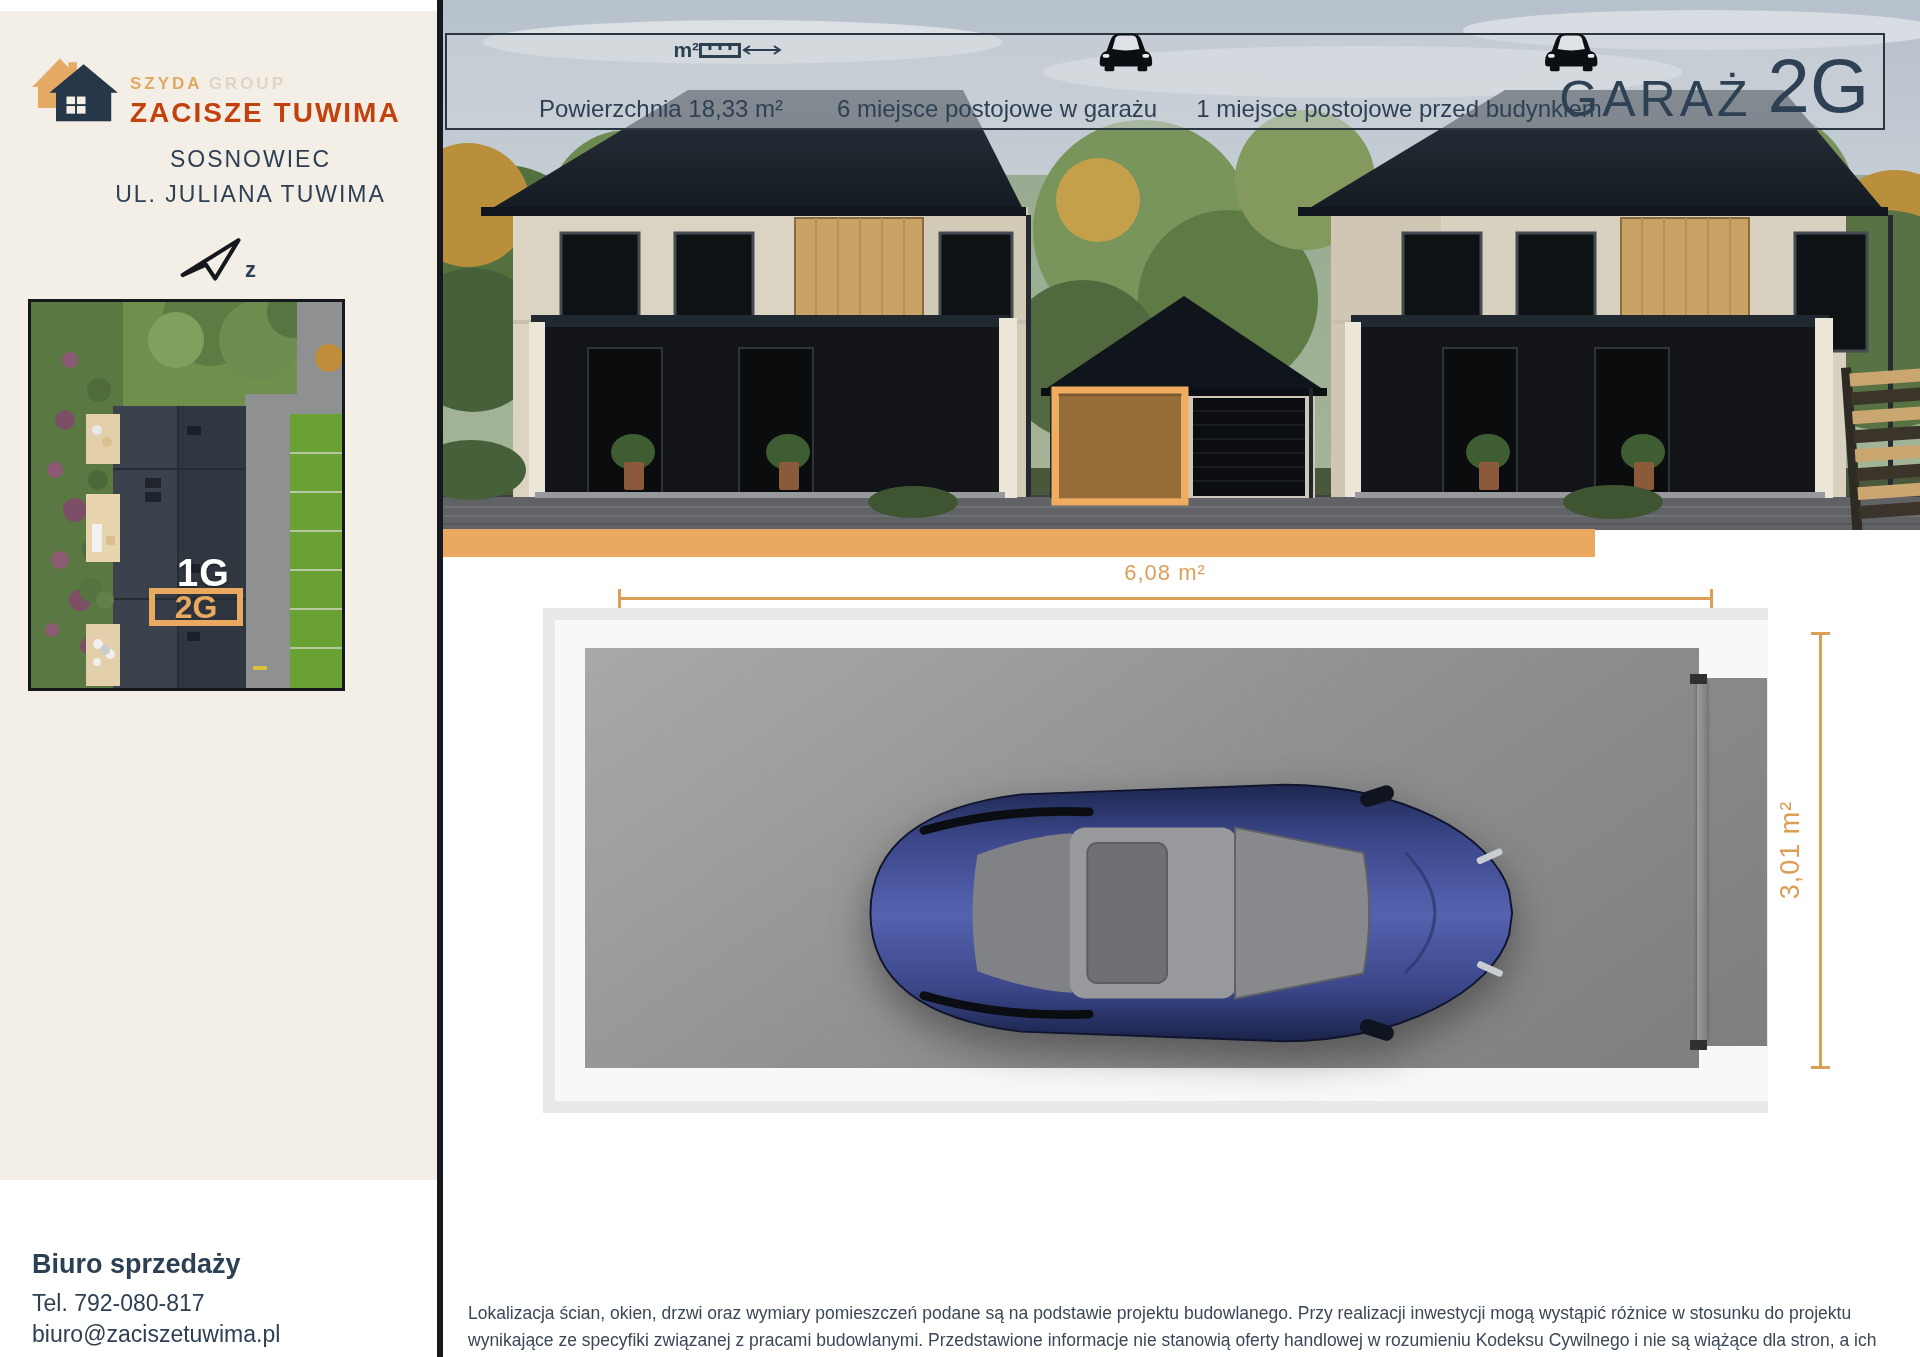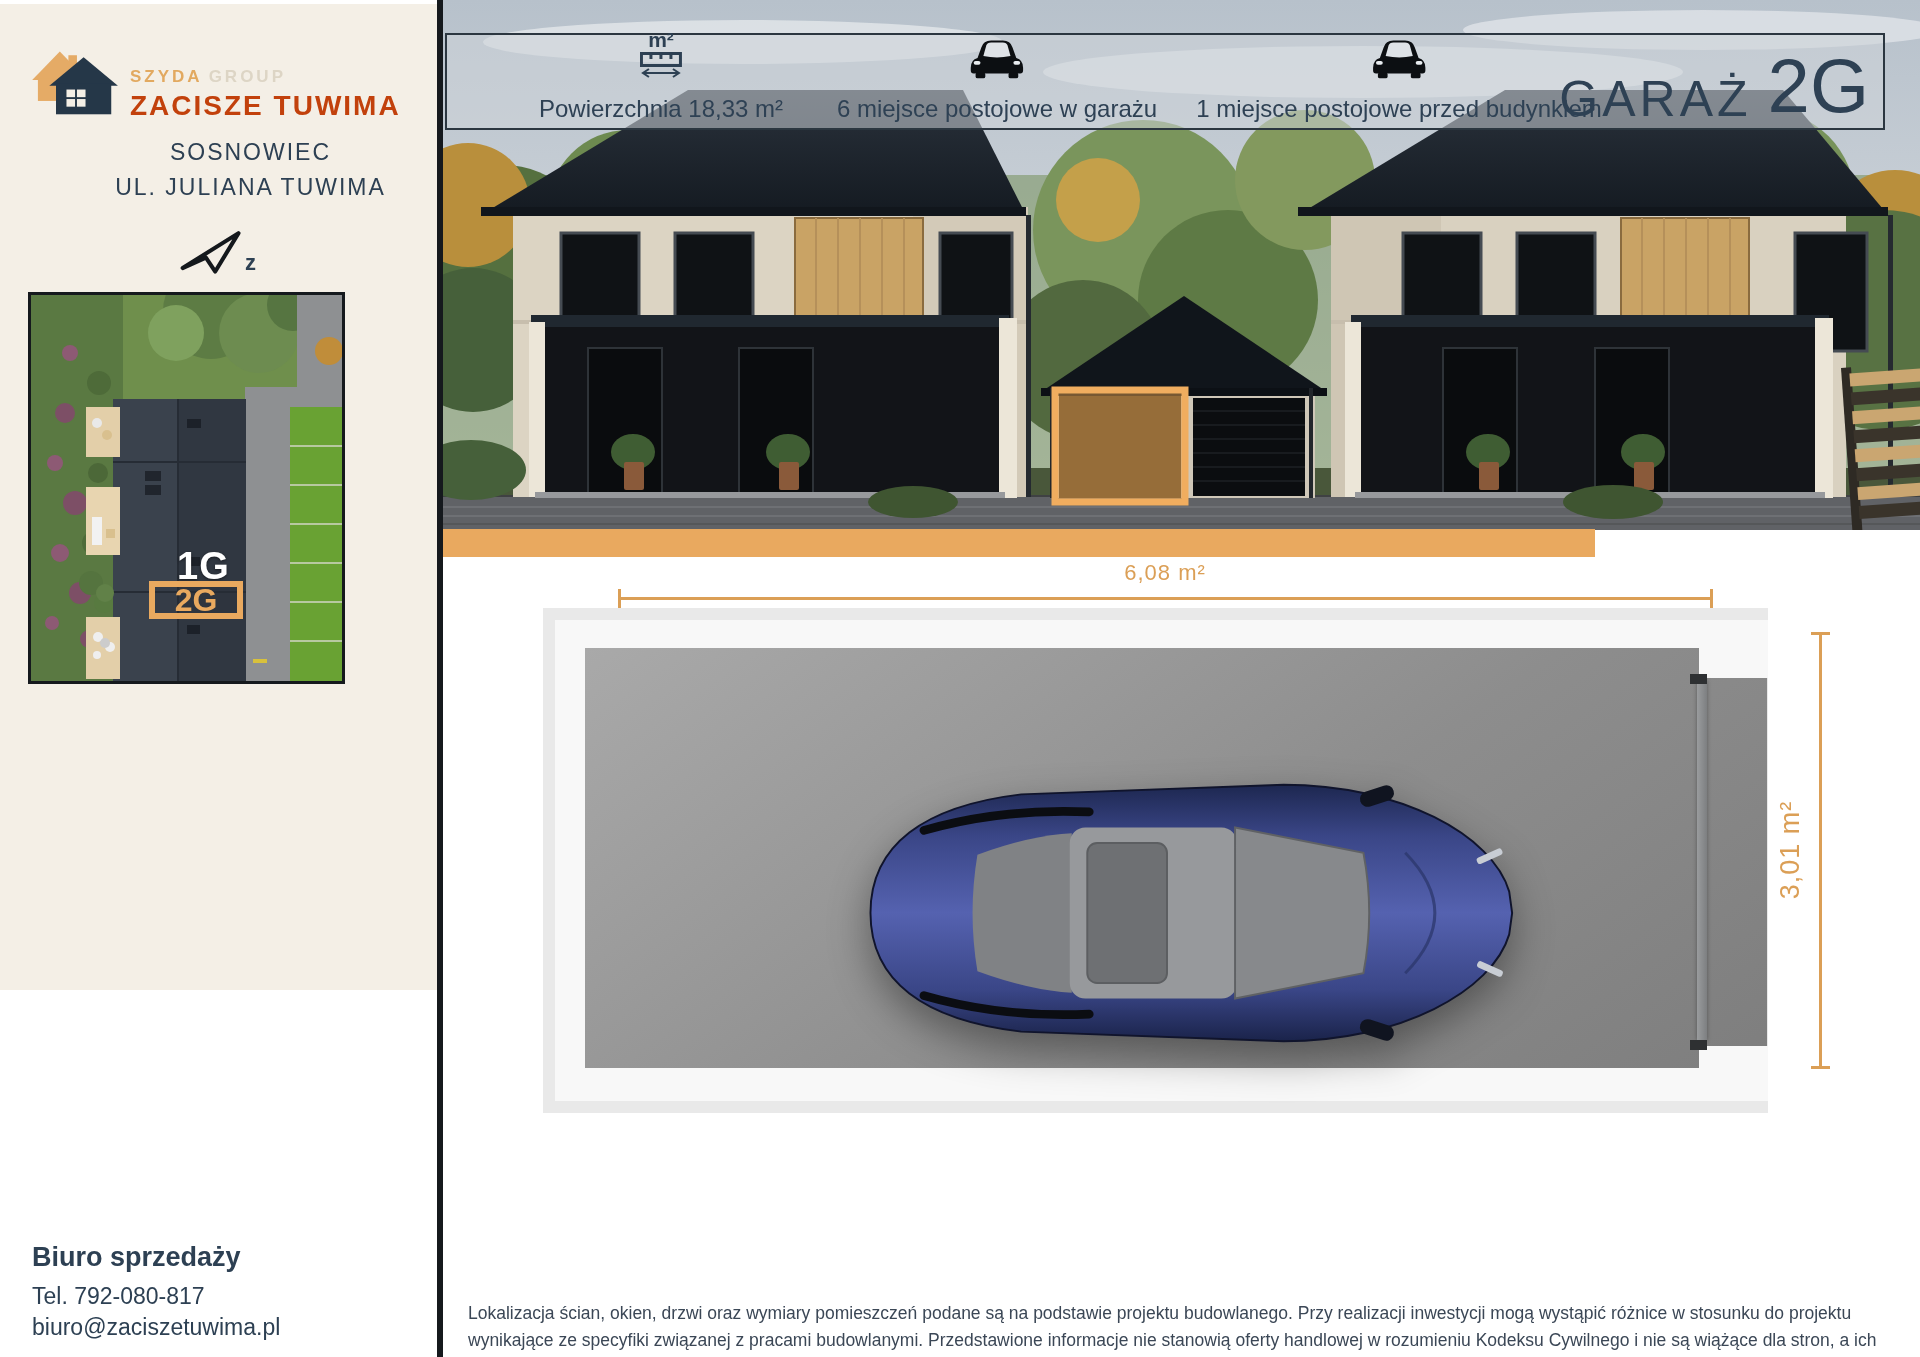--- a/index.html
+++ b/index.html
@@ -1,19 +1,19 @@
 <!DOCTYPE html>
 <html><head>
 <meta charset="utf-8">
 <style>
   html,body{margin:0;padding:0;background:#888;}
   .page{position:relative;width:1920px;height:1357px;background:#ffffff;overflow:hidden;
         font-family:"Liberation Sans",sans-serif;}
   
-  .sidebar{position:absolute;left:0;top:4px;width:437px;height:986px;background:#f4efe6;}
+  .sidebar{position:absolute;left:0;top:11px;width:437px;height:1169px;background:#f4efe6;}
   .divider{position:absolute;left:437px;top:0;width:6px;height:1357px;background:#15191d;}
   .logo{position:absolute;left:30px;top:36px;display:flex;align-items:flex-end;gap:8px;}
   .logo-text{padding-bottom:2px;}
   .brand-row{font-size:17px;font-weight:700;letter-spacing:3px;color:#e2a960;}
   .brand-secondary{color:#ddd5c5;font-weight:600;margin-left:6px;}
   .logo-name{font-size:28px;font-weight:700;letter-spacing:2px;color:#c2410c;margin-top:3px;text-align:right;}
   .location{position:absolute;left:0;top:131px;width:437px;text-align:center;
             font-size:23px;letter-spacing:2px;color:#2d4053;line-height:1.5;padding-left:32px;}
   .north{position:absolute;left:178px;top:222px;width:78px;height:50px;}
   .north svg{position:absolute;left:0;top:0;}
@@ -27,21 +27,21 @@
          box-sizing:border-box;display:flex;align-items:center;justify-content:center;
          font-size:32px;font-weight:800;color:#e9a95f;background:rgba(40,45,55,.25);}
   .office{position:absolute;left:32px;top:1238px;color:#2d4053;}
   .office-title{font-size:27px;font-weight:700;margin-bottom:8px;}
   .office-line{font-size:23px;line-height:31px;}
   
   .hero{position:absolute;left:443px;top:0;width:1477px;height:530px;}
   .overlay-bar{position:absolute;left:445px;top:33px;width:1440px;height:97px;
                background:rgba(205,211,216,.55);border:2px solid #2b3640;box-sizing:border-box;}
   .info-item{position:absolute;bottom:5px;transform:translateX(-50%);text-align:center;color:#2e4154;}
-  .info-item .glyph{display:flex;flex-direction:column;align-items:center;justify-content:flex-end;height:58px;}
+  .info-item .glyph{display:flex;flex-direction:row;align-items:center;justify-content:flex-end;height:58px;}
   .info-label{font-size:24px;margin-top:16px;white-space:nowrap;}
   .m2-txt{font-size:21px;font-weight:700;line-height:1;margin-bottom:2px;color:#2d4053;}
   .bar-title{position:absolute;right:14px;bottom:4px;display:flex;align-items:flex-end;gap:16px;
              color:#2e4154;line-height:1;}
   .bar-title .t1{font-size:50px;font-weight:300;letter-spacing:4px;}
   .bar-title .t2{font-size:76px;font-weight:300;}
   .orange-strip{position:absolute;left:443px;top:529px;width:1152px;height:28px;background:#e9a95f;}
   
   .dim-h-label{position:absolute;left:1165px;top:560px;transform:translateX(-50%);
                font-size:22px;color:#db9f56;letter-spacing:1px;}

